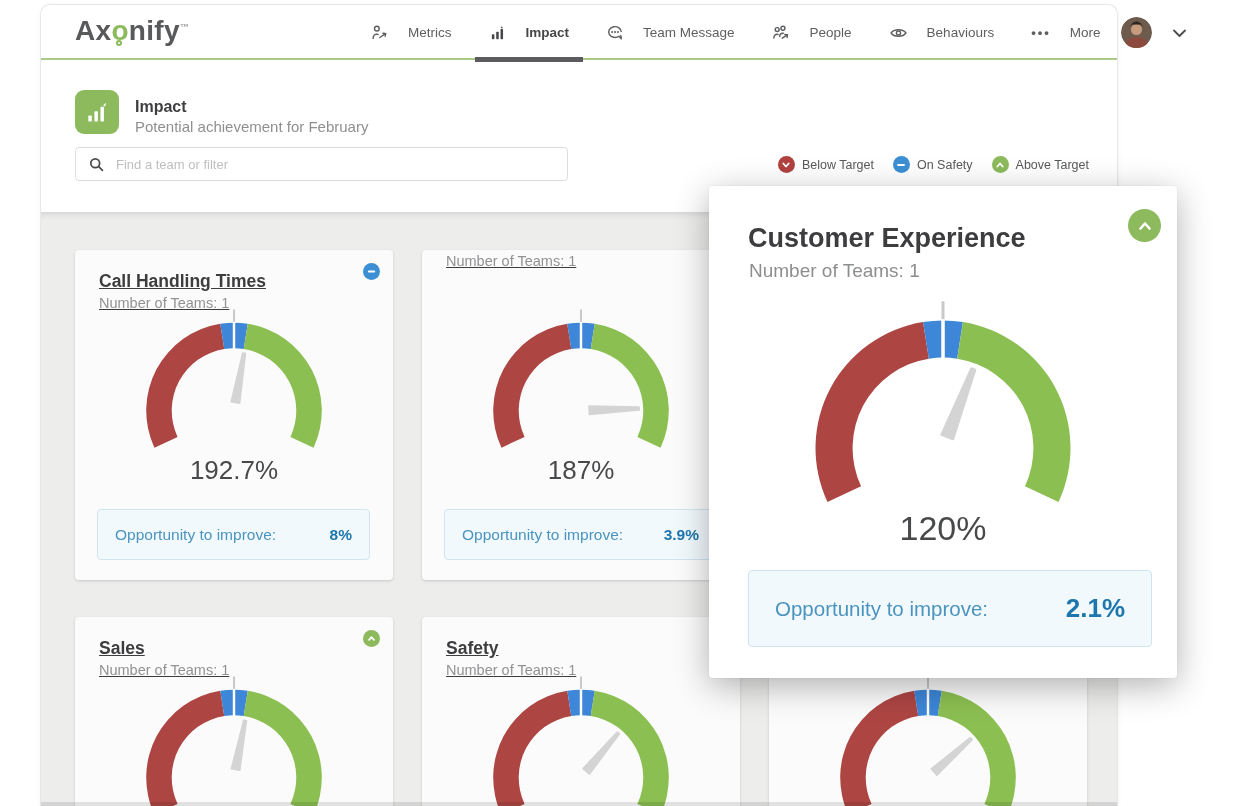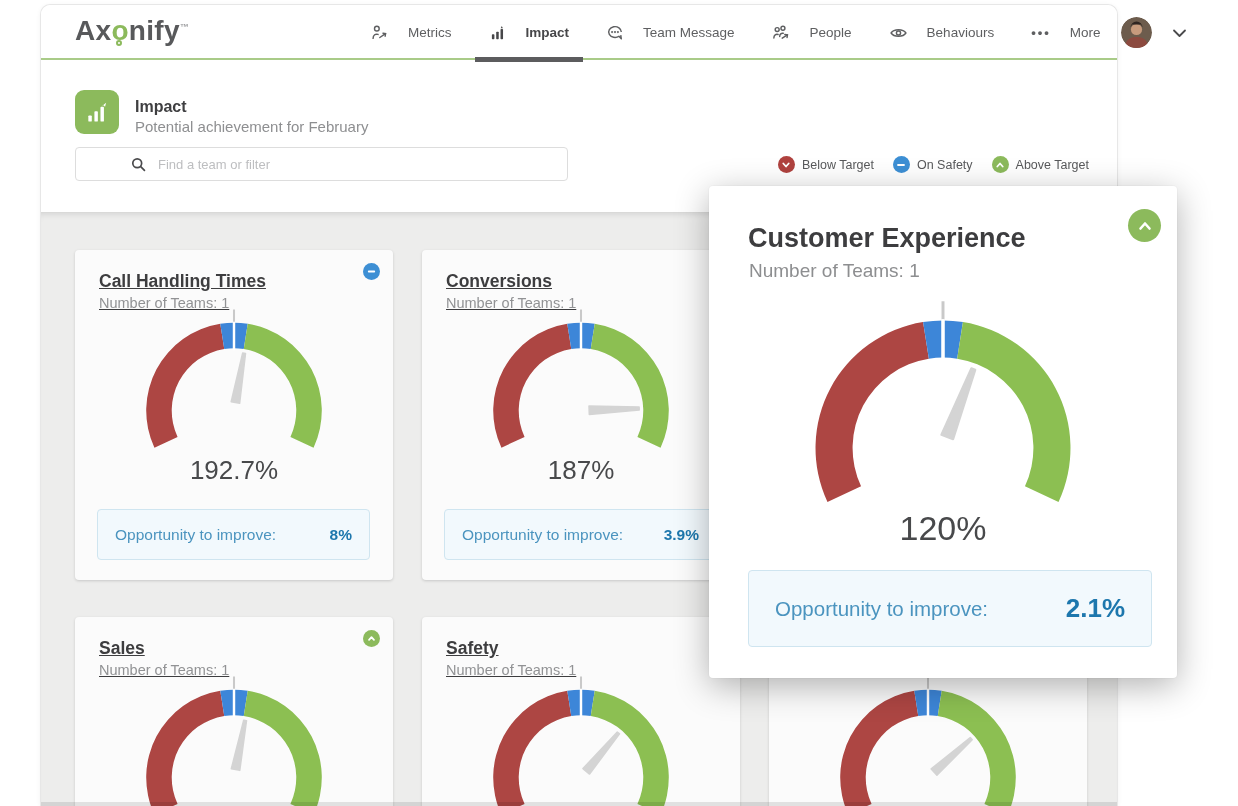--- a/index.html
+++ b/index.html
@@ -35,21 +35,21 @@
   .chev { display:flex; align-items:center; cursor:pointer; }
 
   
   .subheader { position:absolute; top:57px; left:0; right:0; height:150px; background:#fff; }
   .impact-ico { position:absolute; left:34px; top:28px; width:44px; height:44px;
                 border-radius:9px; background:#8cba5c; display:flex; align-items:center; justify-content:center; }
   .ph-title { position:absolute; left:94px; top:36px; font-size:16px; font-weight:bold; color:#3f3f41; }
   .ph-sub   { position:absolute; left:94px; top:56px; font-size:15px; color:#8e8f91; }
   .searchbox { position:absolute; left:34px; top:85px; width:493px; height:34px;
                border:1px solid #ddd; border-radius:4px; background:#fff;
-               display:flex; align-items:center;padding-left:42px; }
+               display:flex; align-items:center; }
   .searchbox .sicon { width:40px; display:flex; align-items:center; justify-content:center; }
   .searchbox input { border:none; outline:none; flex:1; height:100%; font-size:13px;
                      color:#555; font-family:"Liberation Sans",sans-serif; background:transparent; }
   .searchbox input::placeholder { color:#bdbec0; }
   .legend { position:absolute; right:28px; top:94px; display:flex; align-items:center; gap:19px; }
   .lg-item { display:flex; align-items:center; gap:7px; font-size:12.5px; color:#58595b; }
   .bubble { width:17px; height:17px; border-radius:50%; display:flex; align-items:center; justify-content:center; }
   .bubble.below { background:#b0423f; } .bubble.on { background:#3d8fd4; } .bubble.above { background:#8cba5c; }
 
   
@@ -250,21 +250,20 @@
             </div>
           <div class="gauge-value">192.7%</div>
         </div>
         <div class="opp-box">
           <span>Opportunity to improve:</span>
           <b>8%</b>
         </div>
       </div>
 
       <div class="card" style="left:381px; top:38px;">
-        <div class="card-title">Conversions</div>
         <div class="card-sub">Number of Teams: 1</div>
         <div class="gauge-wrap">
           <div class="gauge">
               <svg viewBox="0 0 240 170" xmlns="http://www.w3.org/2000/svg">
                 <path d="M42.06,148.35 A86,86 0 0 1 106.55,27.06 L110.46,51.75 A61,61 0 0 0 64.72,137.78 Z" fill="#ad4643"></path>
                 <path d="M106.55,27.06 A86,86 0 0 1 133.45,27.06 L129.54,51.75 A61,61 0 0 0 110.46,51.75 Z" fill="#3d86d8"></path>
                 <path d="M133.45,27.06 A86,86 0 0 1 197.94,148.35 L175.28,137.78 A61,61 0 0 0 129.54,51.75 Z" fill="#8cbf52"></path>
                 <line x1="120" y1="13" x2="120" y2="26" stroke="#c9c9c9" stroke-width="2"></line>
                 <line x1="120" y1="25" x2="120" y2="53" stroke="#ffffff" stroke-width="2.4"></line>
                 <polygon points="-4.2,-8 4.2,-8 1.4,-57 -1.4,-57" fill="#d4d4d4" stroke="#d4d4d4" stroke-width="1.5" stroke-linejoin="round" transform="translate(120,112) rotate(88)"></polygon>

